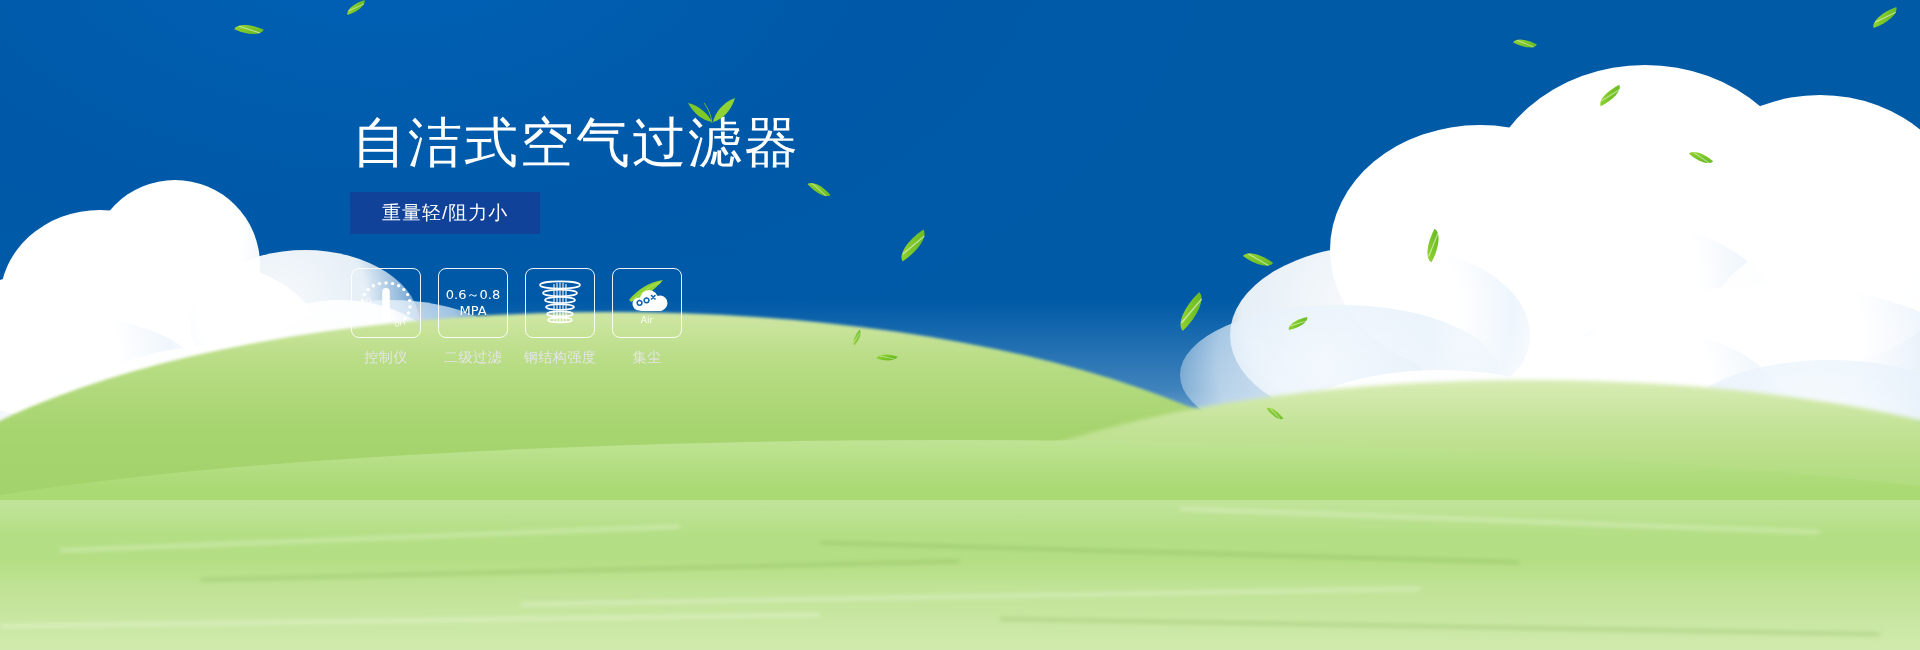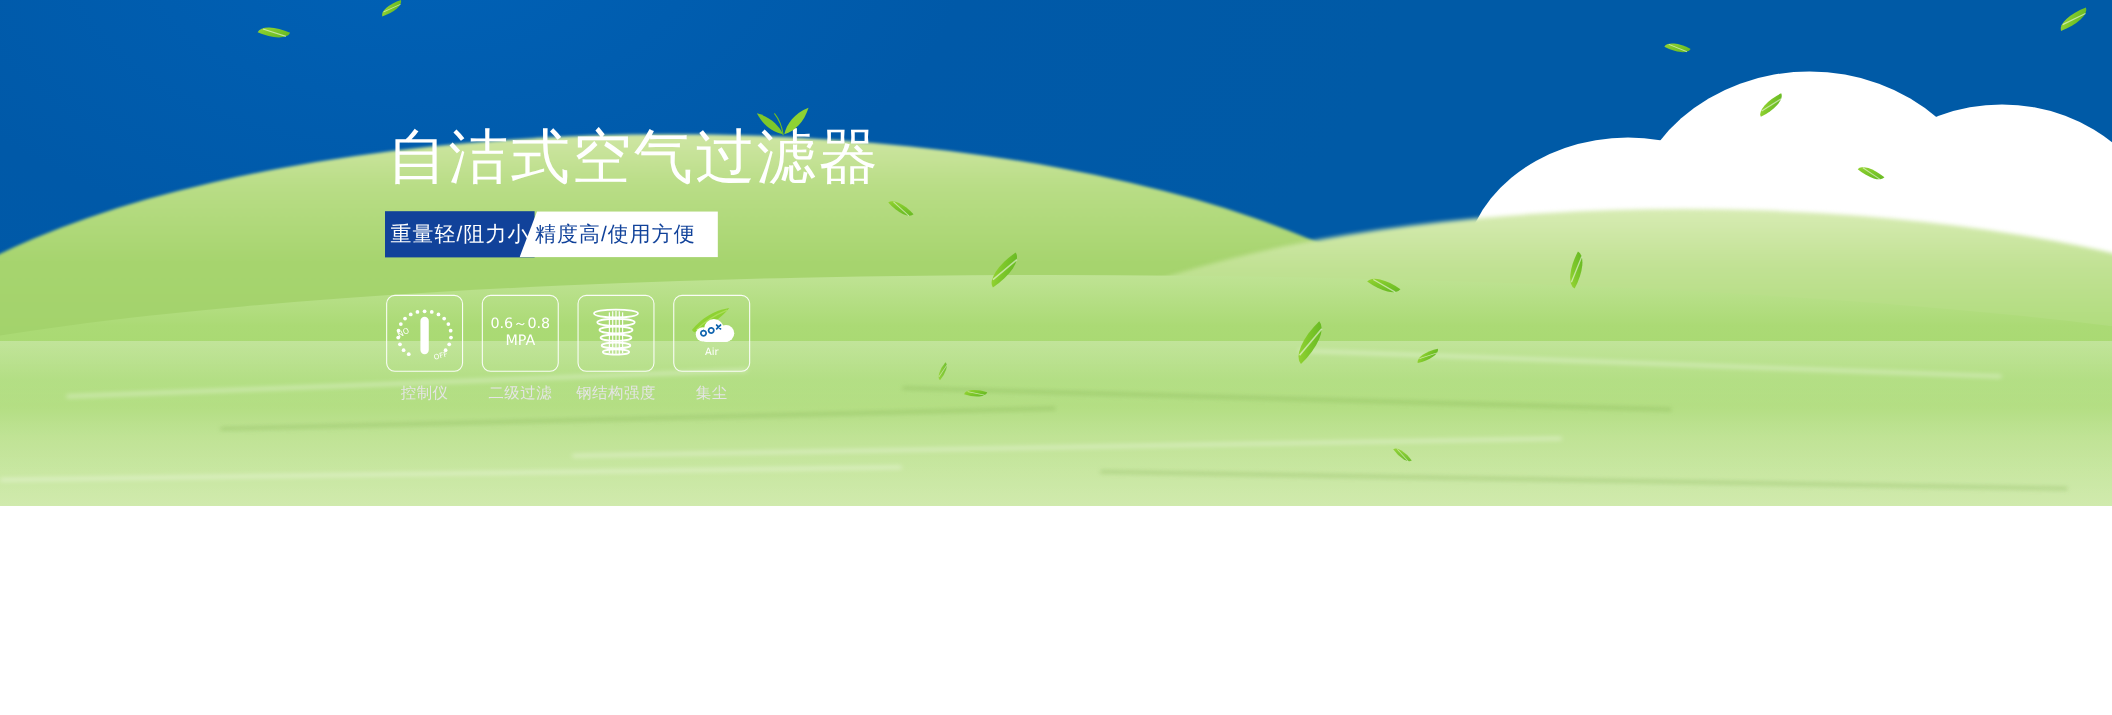--- a/index.html
+++ b/index.html
@@ -1,18 +1,18 @@
 <!DOCTYPE html>
 <html><head>
 <meta charset="utf-8">
 <style>
   html,body{margin:0;padding:0;}
   body{width:1920px;height:650px;overflow:hidden;font-family:"Liberation Sans","DejaVu Sans",sans-serif;}
 
-  #banner{position:relative;width:1920px;height:460px;overflow:hidden;background:#0059a8;}
+  #banner{position:relative;width:1920px;height:650px;overflow:hidden;background:#0059a8;}
 
   
   .sky{position:absolute;inset:0;
     background:
       radial-gradient(ellipse 900px 500px at 20% -10%, #0061b6 0%, #0059a8 55%, #005aa6 100%),
       linear-gradient(180deg,#00549f 0%, #0059a8 30%, #1170bd 62%, #6fa7d8 80%, #cfe3f0 92%, #e9f2f7 100%);
   }
   
   .haze{position:absolute;left:0;right:0;top:300px;height:200px;
     background:linear-gradient(180deg,rgba(255,255,255,0) 0%,rgba(255,255,255,.25) 45%,rgba(255,255,255,.75) 80%,rgba(255,255,255,.95) 100%);}
@@ -47,21 +47,21 @@
   
   .content{position:absolute;left:0;top:0;width:1920px;height:650px;}
 
   .title-wrap{position:absolute;left:352px;top:112px;}
   .title{font-size:54px;line-height:62px;color:#ffffff;letter-spacing:2px;font-weight:400;
     font-family:"DejaVu Sans","Liberation Sans",sans-serif;white-space:nowrap;}
   .title-leaves{position:absolute;left:330px;top:-22px;width:60px;height:34px;}
 
   .tabs{position:absolute;left:350px;top:192px;display:flex;align-items:stretch;}
   .tab{display:flex;align-items:center;justify-content:center;height:42px;font-size:19px;letter-spacing:1px;white-space:nowrap;}
-  .tab-a{background:#11429a;color:#ffffff;padding:0 5px;}
+  .tab-a{background:#11429a;color:#ffffff;padding:0 32px;}
   .tab-b{background:#ffffff;color:#11429a;padding:0 20px 0 14px;margin-left:-14px;
     clip-path:polygon(16px 0,100% 0,100% 100%,0 100%);}
 
   .features{position:absolute;left:352px;top:268px;display:flex;gap:19px;}
   .feature{width:68px;display:flex;flex-direction:column;align-items:center;}
   .fbox{width:68px;height:68px;border:1px solid rgba(255,255,255,.92);border-radius:8px;
     display:flex;flex-direction:column;align-items:center;justify-content:center;color:#fff;}
   .fbox .num{font-size:13px;line-height:16px;text-align:center;letter-spacing:0;font-family:"DejaVu Sans","Liberation Sans",sans-serif;}
   .flabel{margin-top:11px;font-size:14px;color:#e5e5e5;white-space:nowrap;letter-spacing:.5px;}
   svg{display:block;}
@@ -160,21 +160,20 @@
           <path d="M30 32 C26 24 18 16 6 13 C12 24 20 30 30 32 Z" fill="#7ec82a"></path>
           <path d="M31 32 C33 23 40 13 53 8 C49 21 41 29 31 32 Z" fill="#8ed233"></path>
           <path d="M30 33 C29 25 26 18 22 13" stroke="#6fbd22" stroke-width="1" fill="none"></path>
         </svg>
       </div>
       <div class="title">自洁式空气过滤器</div>
     </div>
 
     <div class="tabs">
       <div class="tab tab-a">重量轻/阻力小</div>
-      <div class="tab tab-b">精度高/使用方便</div>
     </div>
 
     <div class="features">
 
       <div class="feature">
         <div class="fbox">
           <svg width="58" height="52" viewBox="0 0 58 52">
             <g fill="#ffffff">
               <circle cx="29" cy="6" r="1.7"></circle>
                 <circle cx="35.5" cy="6.6" r="1.7"></circle>

